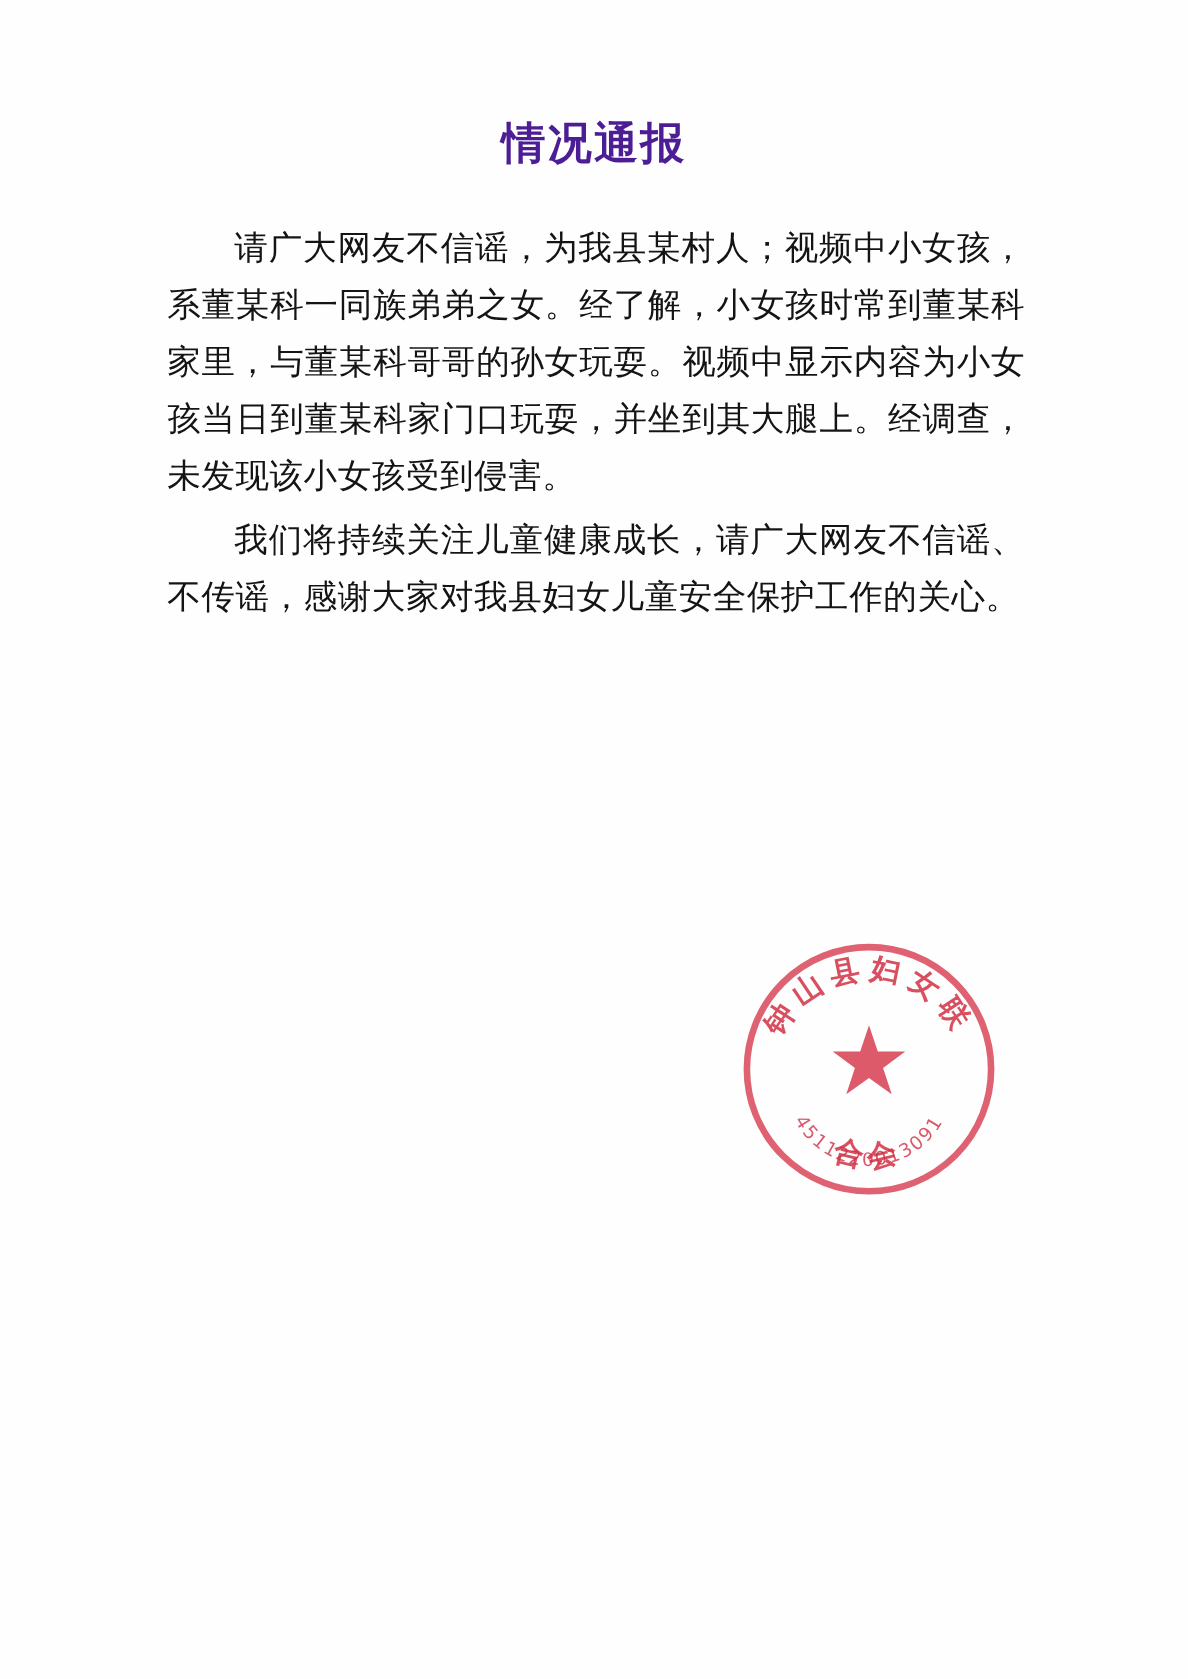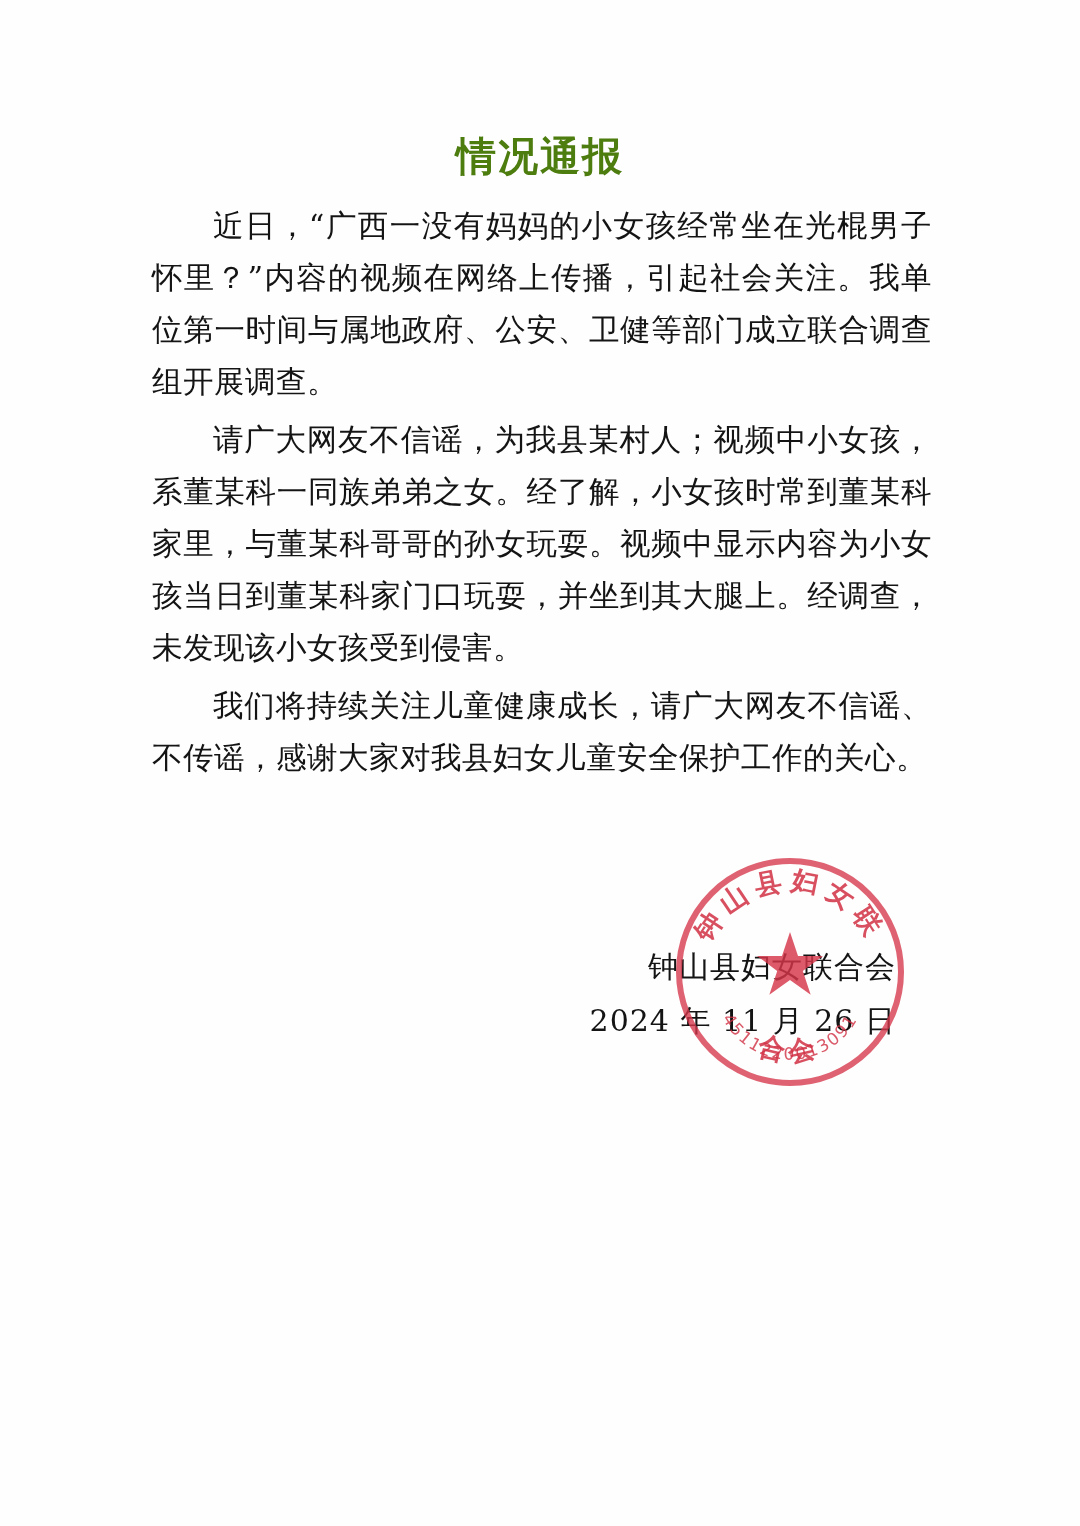--- a/index.html
+++ b/index.html
@@ -15,29 +15,29 @@
     color: #1a1a1a;
     overflow: hidden;
   }
   .page {
     position: absolute;
     inset: 0;
     background: #fefefe;
   }
   .doc-title {
     position: absolute;
-    top: 129px;
+    top: 103px;
     left: 0;
     width: 100%;
     text-align: center;
     font-family: "DejaVu Serif", "Liberation Serif", serif;
     font-weight: bold;
     font-size: 40px;
     letter-spacing: 2px;
-    color: #4d7c0f;
+    color: #4c1d95;
   }
   .body-block {
     position: absolute;
     top: 200px;
     left: 152px;
     width: 780px;
   }
   .para {
     font-size: 30.5px;
     line-height: 52px;
@@ -119,29 +119,24 @@
   }
 </style>
 </head>
 <body>
 
 <div class="page">
 
   <div class="doc-title">情况通报</div>
 
   <div class="body-block">
-    <p class="para">近日，“广西一没有妈妈的小女孩经常坐在光棍男子怀里？”内容的视频在网络上传播，引起社会关注。我单位第一时间与属地政府、公安、卫健等部门成立联合调查组开展调查。</p>
     <p class="para">请广大网友不信谣，为我县某村人；视频中小女孩，系董某科一同族弟弟之女。经了解，小女孩时常到董某科家里，与董某科哥哥的孙女玩耍。视频中显示内容为小女孩当日到董某科家门口玩耍，并坐到其大腿上。经调查，未发现该小女孩受到侵害。</p>
     <p class="para">我们将持续关注儿童健康成长，请广大网友不信谣、不传谣，感谢大家对我县妇女儿童安全保护工作的关心。</p>
   </div>
 
-  <div class="sign-block">
-    <div class="signer">钟山县妇女联合会</div>
-    <div class="sign-date">2024 年 11 月 26 日</div>
-  </div>
 
   <div class="seal">
     <div class="seal-ring"></div>
     <svg class="seal-arc-text" viewBox="0 0 228 228">
       <defs>
         <path id="arcTop" d="M 28,118 A 86,86 0 0 1 200,118"></path>
         <path id="arcBottom" d="M 40,128 A 74,74 0 0 0 188,128"></path>
       </defs>
       <text>
         <textPath href="#arcTop" startOffset="50%" text-anchor="middle">钟山县妇女联</textPath>

